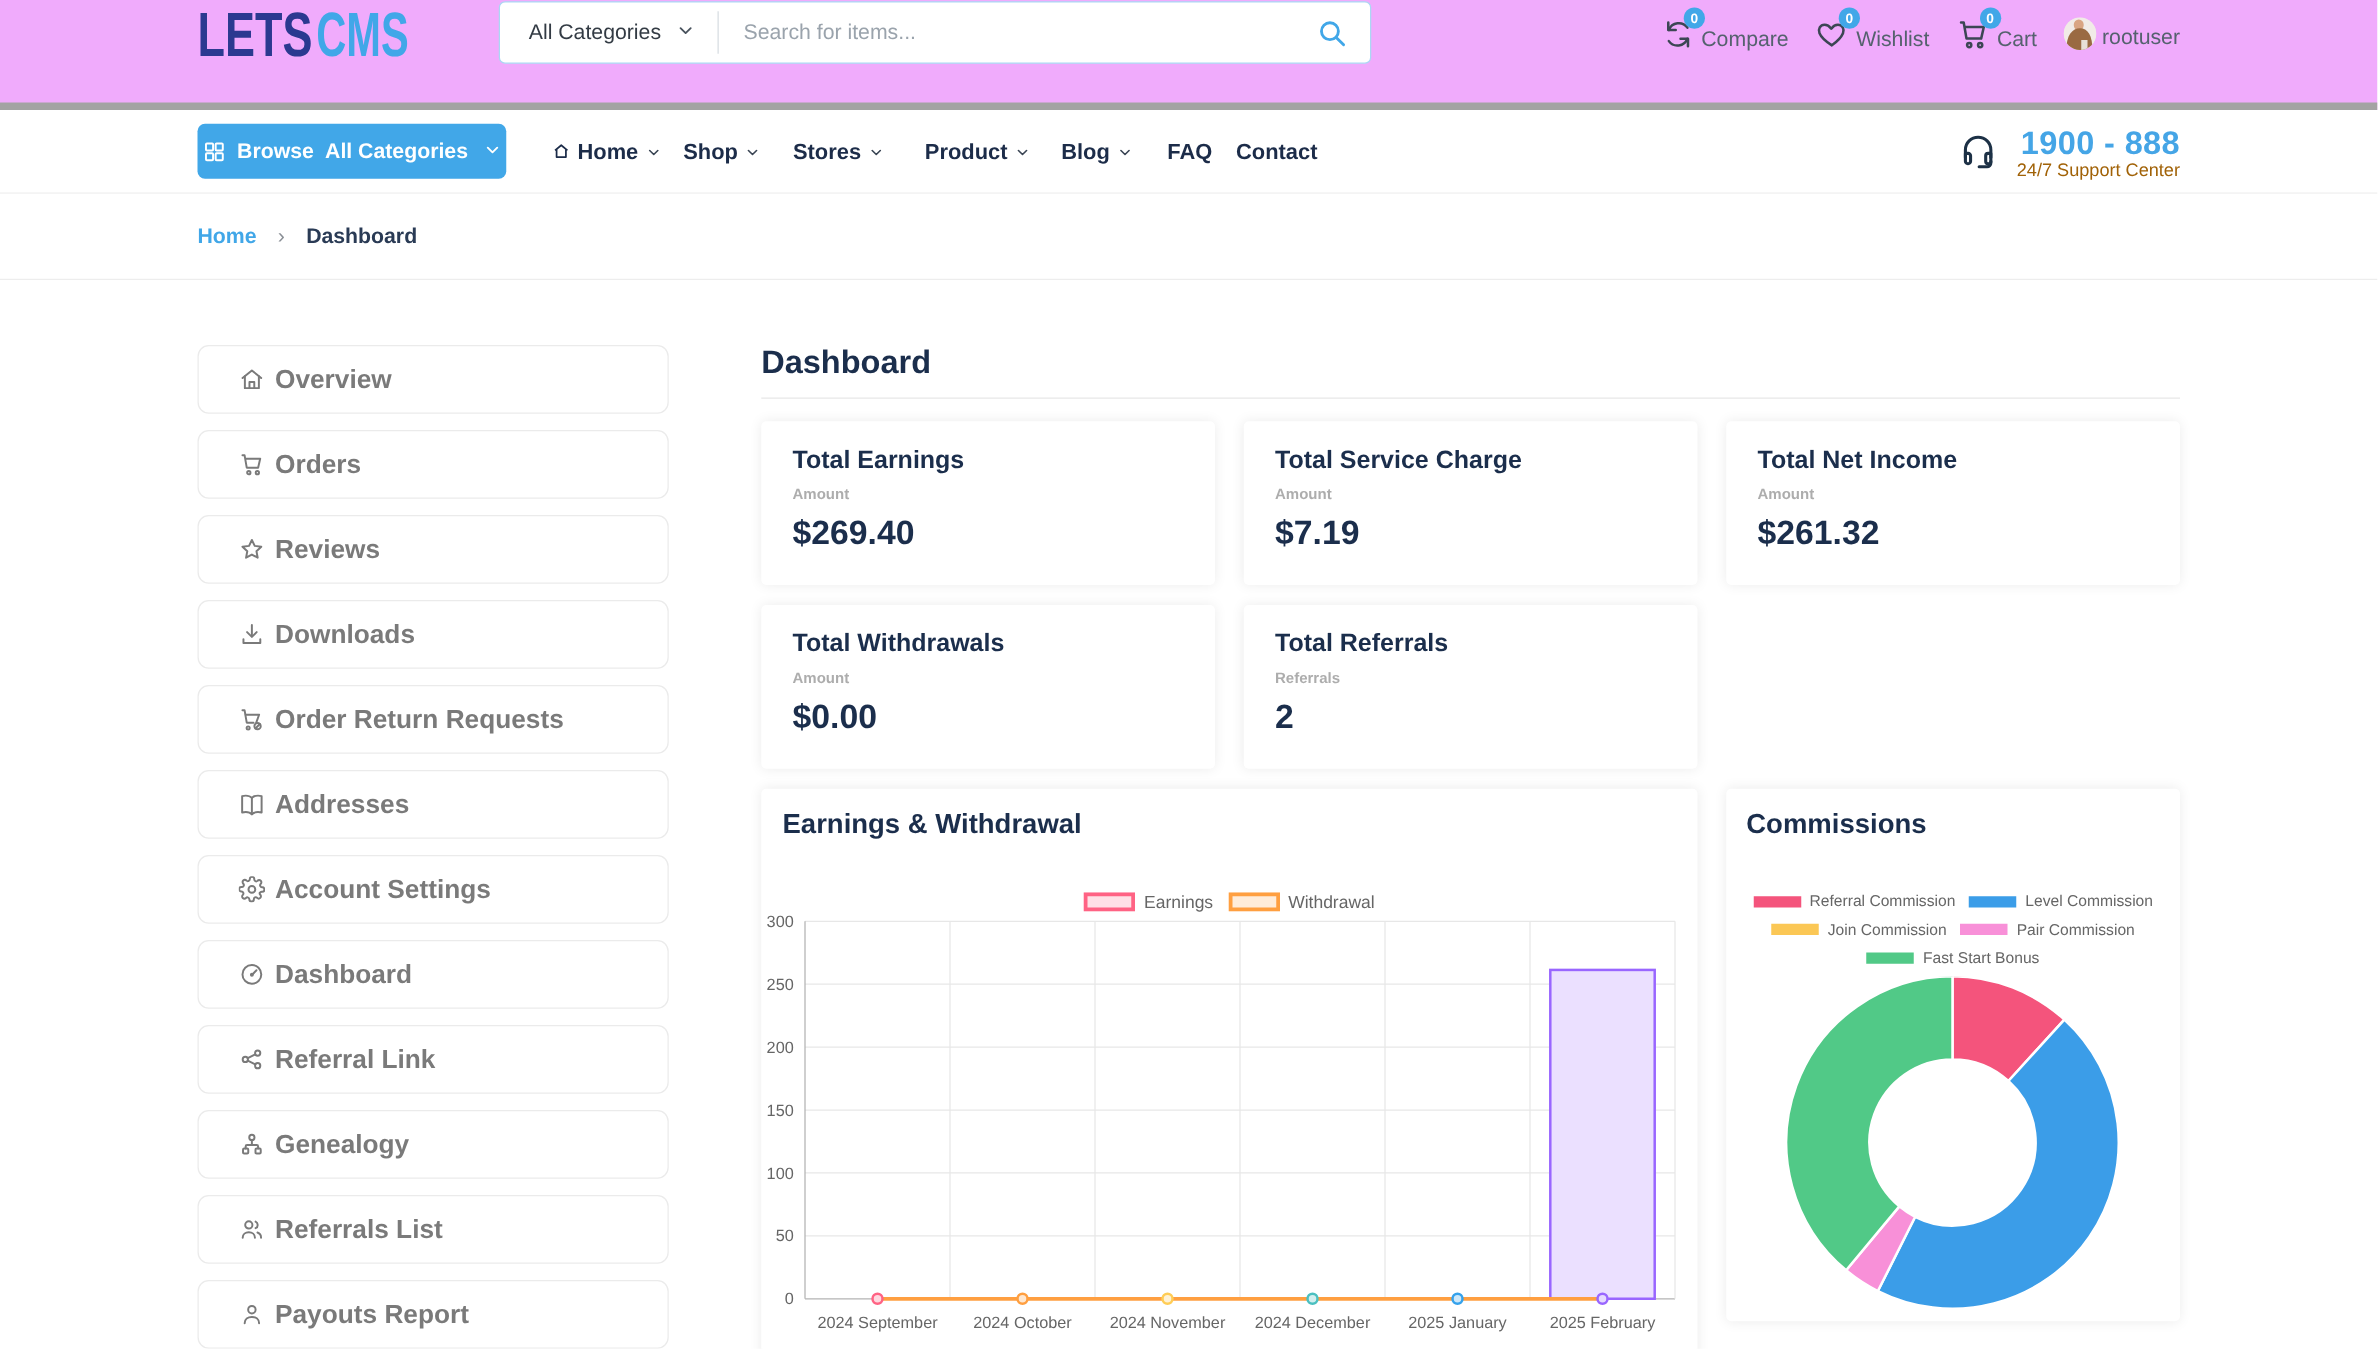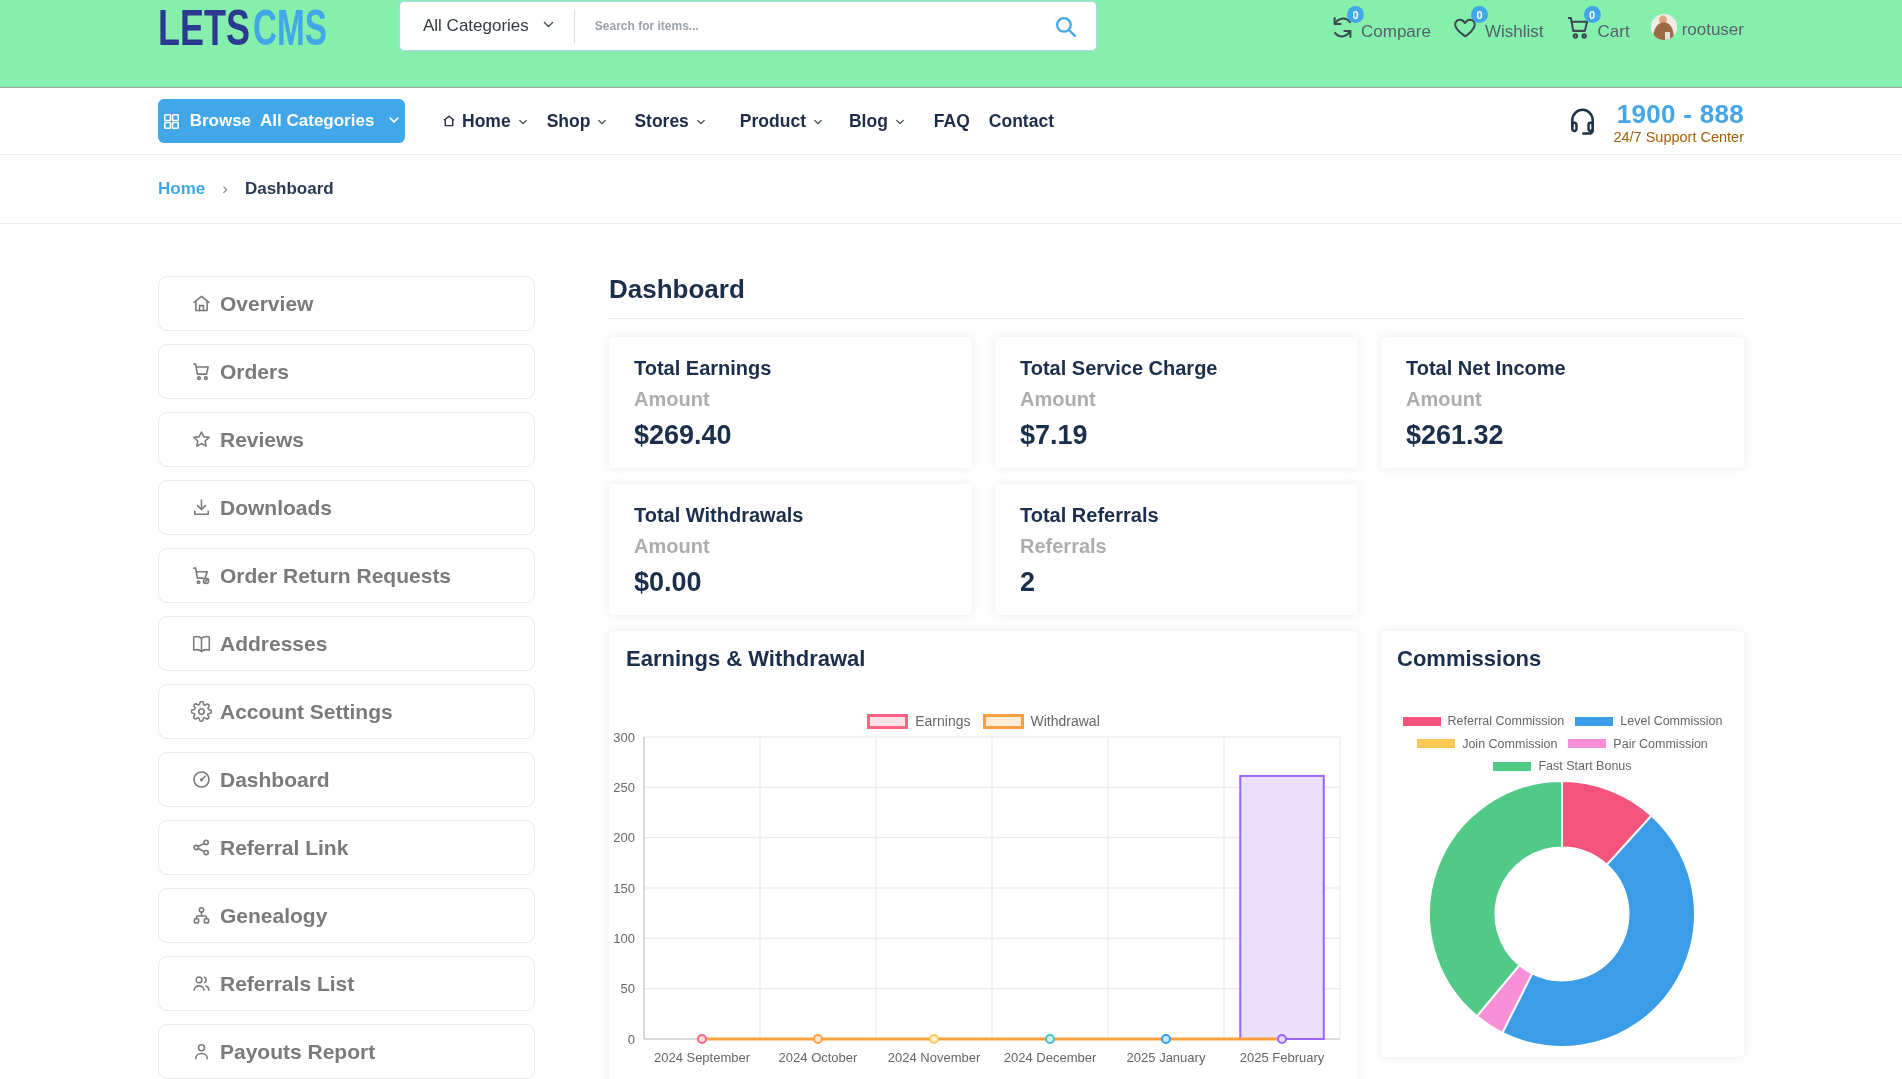--- a/index.html
+++ b/index.html
@@ -1,31 +1,31 @@
 <!DOCTYPE html>
 <html><head>
 <meta charset="utf-8">
 <style>
   * { margin:0; padding:0; box-sizing:border-box; }
   html,body { width:1902px; height:1079px; overflow:hidden; background:#fff;
     font-family:"Liberation Sans", sans-serif; }
   .container { width:1586px; margin:0 auto; position:relative; }
 
   
-  .top-header { height:88px; background:#86efac; border-bottom:1px solid #a3a3a3; }
+  .top-header { height:88px; background:#f0abfc; border-bottom:6px solid #a3a3a3; }
   .top-header .container { height:100%; }
   .logo { position:absolute; left:0; top:6px; cursor:pointer; }
   .search-box { position:absolute; left:241px; top:1px; width:698px; height:50px;
     border:1px solid #abd7f3; border-radius:5px; background:#fff; display:flex; align-items:center; }
   .cat-select { display:flex; align-items:center; gap:12px; padding:0 18px 0 23px;
     font-size:17px; color:#333b44; cursor:pointer; white-space:nowrap; }
   .cat-select .chev { margin-top:2px; }
   .search-divider { width:1px; height:34px; background:#d8dde2; }
-  .search-input { flex:1; border:none; outline:none; font-size:12px; color:#333;
-    padding:0 20px; font-family:"Liberation Sans", sans-serif; background:transparent;font-weight:bold; }
+  .search-input { flex:1; border:none; outline:none; font-size:17px; color:#333;
+    padding:0 20px; font-family:"Liberation Sans", sans-serif; background:transparent; }
   .search-input::placeholder { color:#9aa3ac; }
   .search-btn { background:none; border:none; cursor:pointer; padding:0 18px 0 8px; display:flex; }
 
   .header-actions { position:absolute; right:0; top:0; height:54px; display:flex;
     align-items:center; gap:21px; }
   .action { display:flex; align-items:center; gap:5px; cursor:pointer; }
   .action .icon-wrap { position:relative; width:28px; height:28px; display:flex;
     align-items:center; justify-content:center; }
   .badge { position:absolute; top:-7px; right:-8px; min-width:17px; height:17px;
     background:#41a7e8; color:#fff; border-radius:50%; font-size:11px; font-weight:bold;
@@ -74,21 +74,21 @@
 
   .main-col { width:1135px; margin-left:74px; }
   .page-title { font-size:26px; font-weight:bold; color:#1b2e4c; line-height:26px; }
   .title-divider { border:none; border-top:1px solid #e8e8e8; margin-top:16px; }
 
   .stats-grid { margin-top:18px; display:grid; grid-template-columns:repeat(3, 1fr);
     column-gap:23px; row-gap:16px; }
   .stat-card { height:131px; background:#fff; border-radius:4px;
     box-shadow:0 0 10px rgba(0,0,0,0.08); padding:19px 25px; }
   .stat-title { font-size:20px; font-weight:bold; color:#1b2e4c; line-height:24px; }
-  .stat-caption { font-size:20px; font-weight:bold; color:#adadad; margin-top:8px; }
+  .stat-caption { font-size:12px; font-weight:bold; color:#adadad; margin-top:8px; }
   .stat-value { font-size:27px; font-weight:bold; color:#1b2e4c; margin-top:9px; }
 
   .charts-grid { margin-top:16px; display:grid; grid-template-columns:repeat(3, 1fr);
     column-gap:23px; }
   .chart-card { background:#fff; border-radius:4px; box-shadow:0 0 10px rgba(0,0,0,0.08);
     position:relative; }
   .chart-card.wide { grid-column:span 2; height:580px; }
   .chart-card.narrow { height:426px; }
   .chart-title { position:absolute; left:17px; top:15px; font-size:22px; font-weight:bold;
     color:#1b2e4c; }

